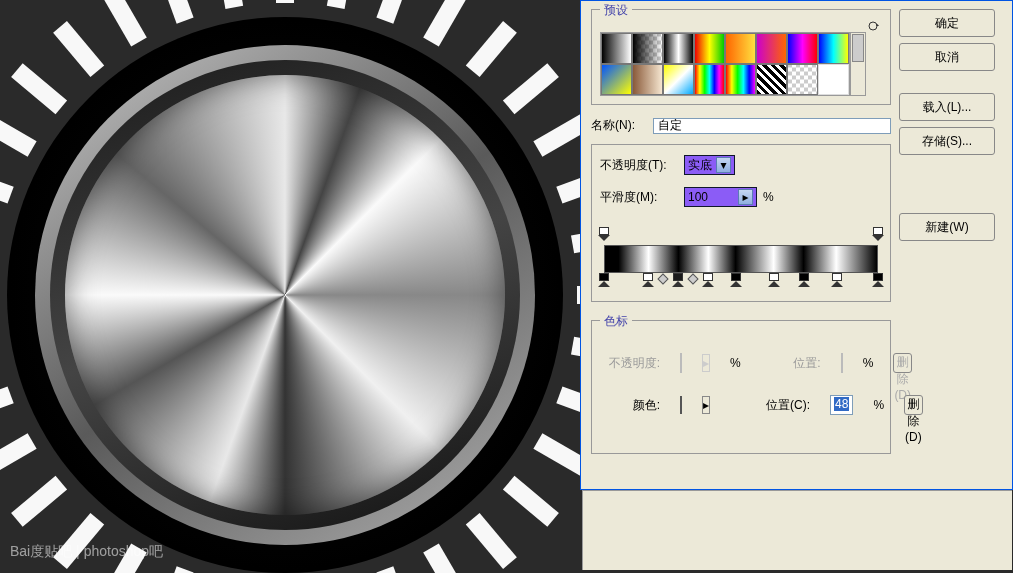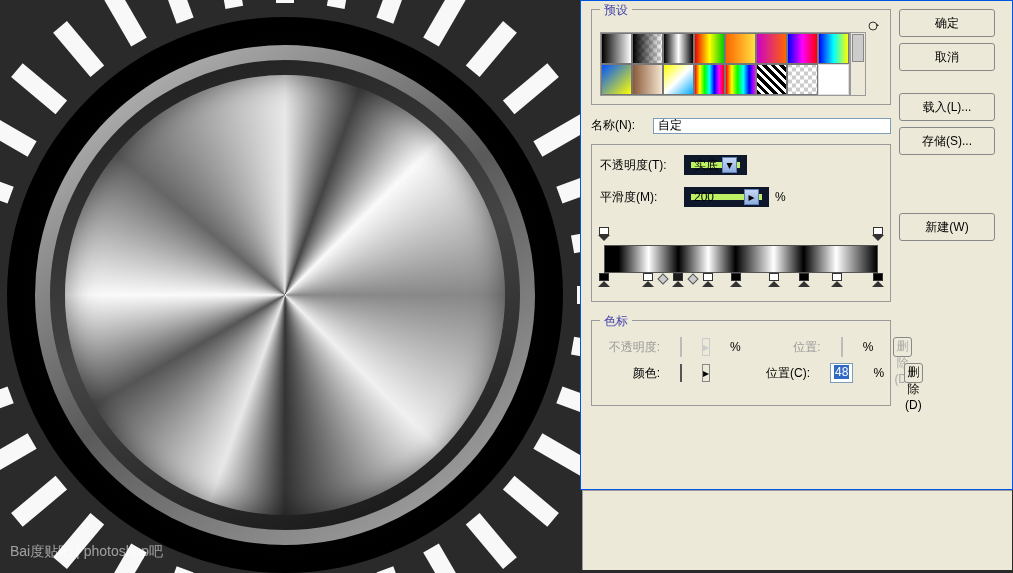--- a/index.html
+++ b/index.html
@@ -39,21 +39,21 @@
 .swatch { border:1px solid #777; cursor:pointer; }
 .flyout { width:16px; height:12px; display:flex; align-items:center; justify-content:center; margin-left:auto; }
 .flyout svg { width:12px; height:12px; }
 .sbar { width:16px; height:64px; background:#ece9d8; border:1px solid #999; display:flex; flex-direction:column; align-items:center; }
 .sbar .thumb { width:12px; height:28px; background:#ccc; border:1px solid #888; margin-top:1px; }
 
 
 .row { display:flex; align-items:center; gap:6px; margin-top:12px; }
 .label { min-width:56px; text-align:left; }
 .input-text { flex:1; height:16px; border:1px solid #7e9db9; padding:1px 4px; background:#fff; font-size:12px; }
-.dropdown { height:20px; border:7px solid #0f172a; background:#bef264; display:flex; align-items:center; padding:0 3px; gap:4px; }
+.dropdown { height:20px; border:1px solid #0f172a; background:#8b5cf6; display:flex; align-items:center; padding:0 3px; gap:4px; }
 .dropdown .caret { width:15px; height:16px; background:linear-gradient(#c6d7f2,#8faee0); border:1px solid #5b7db5; display:flex; align-items:center;justify-content:center; }
 .spin-input { width:46px; }
 
 
 .grad-opts { border:1px solid #999; padding:10px 8px; margin-top:10px; position:relative; }
 
 
 .gradbar-wrap { margin-top:20px; position:relative; padding:0 4px; }
 .gradbar { height:28px; border:1px solid #555; background: linear-gradient(90deg,#000 0%, #000 5%, #fff 16%, #000 27%, #fff 38%, #000 48%, #fff 62%, #000 73%, #fff 85%, #000 100%); }
 .stop-row { position:relative; height:18px; }
@@ -66,21 +66,21 @@
 .gstop .box { width:10px; height:8px; border:1px solid #333; background:#fff; margin:0 auto; }
 .stop-row.bottom .gstop .box { order:2 }
 .stop-row.bottom .gstop { display:flex; flex-direction:column-reverse; align-items:center;}
 .stop-row.top .gstop { display:flex; flex-direction:column; align-items:center;}
 .gstop.sel .box { background:#222; }
 .diamond { position:absolute; width:8px; height:8px; background:#ccc; border:1px solid #555; transform: translate(-50%,2px) rotate(45deg); }
 
 
 .stops-group { border:1px solid #999; padding:10px 8px 16px 8px; margin-top:18px; position:relative; }
 .stops-group .legend { position:absolute; top:-8px; left:8px; background:#ece9d8; padding:0 4px; color:#44a; }
-.stops-row { display:flex; align-items:center; gap:20px; margin:6px 0; }
+.stops-row { display:flex; align-items:center; gap:20px; margin:22px 0; }
 .stops-row .lab { min-width:60px; text-align:right; }
 .stops-row .lab.disabled { color:#9a9a9a; }
 .mini-input { width:44px; height:20px; border:1px solid #bbb; background:#f4f4f4; }
 .mini-input.enabled { border:1px solid #7e9db9; background:#fff; padding:1px 3px; }
 .pct { width:14px; }
 .color-well { width:36px; height:18px; border:1px solid #555; background:#1a1a1a; }
 .well-caret { width:14px; height:18px; border:1px solid #888; background:#ece9d8; display:flex; align-items:center; justify-content:center; }
 .btn.sm { width:72px; height:20px; font-size:12px; margin-left:auto; }
 .btn.sm.disabled { color:#aaa; }
 .hl { background:#316ac5; color:#fff; padding:0 1px; }
@@ -179,21 +179,21 @@
         <div class="row" style="margin-top:0">
           <span class="label" style="min-width:78px">不透明度(T):</span>
           <div class="dropdown">
             <span>实底</span>
             <span class="caret">▾</span>
           </div>
         </div>
         <div class="row">
           <span class="label" style="min-width:78px">平滑度(M):</span>
           <div class="dropdown">
-            <span class="spin-input">200</span>
+            <span class="spin-input">100</span>
             <span class="caret">▸</span>
           </div>
           <span>%</span>
         </div>
 
         <div class="gradbar-wrap">
           <div class="stop-row top" id="opstops">
               <div class="gstop" style="left: 0%;">
                 <div class="box"></div>
                 <div class="tri"></div>

